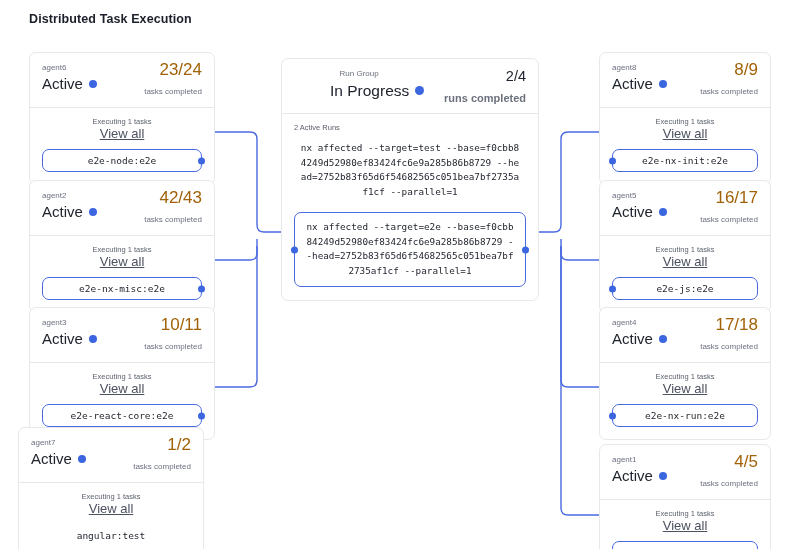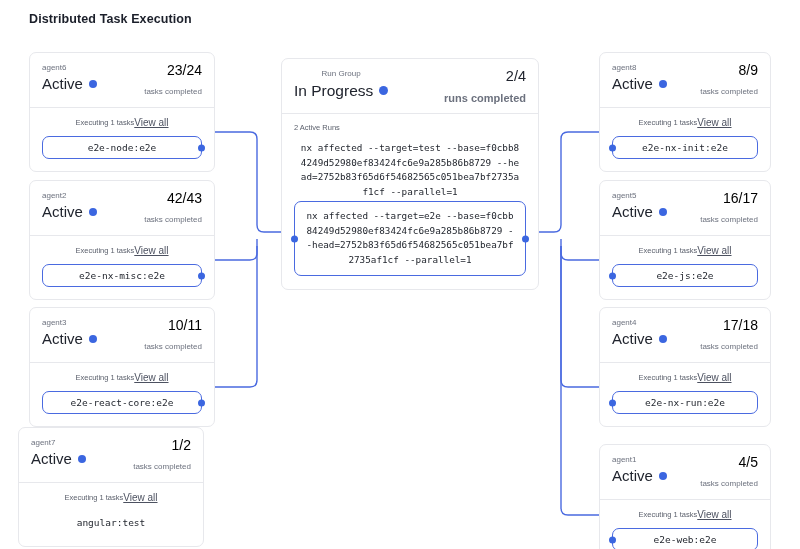--- a/index.html
+++ b/index.html
@@ -28,29 +28,29 @@
     border: 1px solid #e7e8ec;
     border-radius: 7px;
   }
   .card-head { padding: 9px 12px 10px 12px; }
   .head-row { display: flex; align-items: flex-start; justify-content: space-between; }
   .agent-name { font-size: 8px; color: #6c717e; line-height: 12px; }
   .status-line { display: flex; align-items: center; gap: 6px; margin-top: 1px; }
   .status-text { font-size: 15px; color: #20242e; line-height: 18px; }
   .status-dot { width: 8px; height: 8px; border-radius: 50%; background: #3b66e0; display: inline-block; }
   .ratio-wrap { text-align: right; }
-  .ratio { font-size: 14px; color: #000000; line-height: 16px; }
+  .ratio { font-size: 17px; color: #a16207; line-height: 16px; }
   .ratio-label { font-size: 8px; color: #6c717e; margin-top: 9px; line-height: 10px; }
 
   .card-divider { height: 1px; background: #e7e8ec; }
 
   .card-body { padding: 9px 12px 12px 12px; }
-  .exec-row { display: flex; align-items: center; justify-content: center; margin-bottom: 8px; }
+  .exec-row { display: flex; align-items: center; justify-content: center; margin-bottom: 8px; flex-direction: column; }
   .exec-label { font-size: 7.5px; color: #5c616d; }
-  .view-all { font-size: 10px; color: #4c5160; text-decoration: underline; cursor: pointer; }
+  .view-all { font-size: 13px; color: #4c5160; text-decoration: underline; cursor: pointer; }
 
   .task-pill {
     position: relative;
     border: 1.4px solid #4a6ae0;
     border-radius: 7px;
     height: 23px;
     display: flex; align-items: center; justify-content: center;
     font-family: "DejaVu Sans Mono", monospace;
     font-size: 9.5px; color: #23272f;
     background: #ffffff;
@@ -63,38 +63,38 @@
   .pin {
     position: absolute; width: 7px; height: 7px; border-radius: 50%;
     background: #3b66e0; top: 50%; transform: translateY(-50%);
   }
   .pin.right { right: -4px; }
   .pin.left  { left: -4px; }
 
   
   #run-group { left: 281px; top: 58px; width: 258px; }
   .rg-title { font-size: 8px; color: #6c717e; line-height: 12px; text-align: center; }
-  .rg-status { font-size: 15.5px; color: #20242e; line-height: 19px; }
+  .rg-status { font-size: 15.5px; color: #20242e; line-height: 19px; margin-left: 36px; }
   .rg-dot { width: 9px; height: 9px; border-radius: 50%; background: #3b66e0; display: inline-block; }
   .rg-ratio { font-size: 14.5px; color: #20242e; line-height: 16px; }
   .rg-ratio-label { font-size: 11px; color: #6c717e; margin-top: 9px; line-height: 10px; font-weight: bold; }
   .rg-body { padding: 9px 12px 13px 12px; }
   .rg-active-runs { font-size: 7.5px; color: #5c616d; margin-bottom: 9px; }
   .cmd {
     font-family: "DejaVu Sans Mono", monospace;
     font-size: 9.3px; line-height: 14.5px; color: #23272f;
     text-align: center; word-break: break-all;
     padding: 0 6px;
   }
   .cmd-box {
     position: relative;
     border: 1.4px solid #4a6ae0;
     border-radius: 7px;
     padding: 7px 8px 8px 8px;
-    margin-top: 2px;
+    margin-top: 13px;
   }
   .cmd-box .cmd { padding: 0 2px; }
 </style>
 </head>
 <body>
 
 <div id="root">
 
   <div class="page-title">Distributed Task Execution</div>
 

